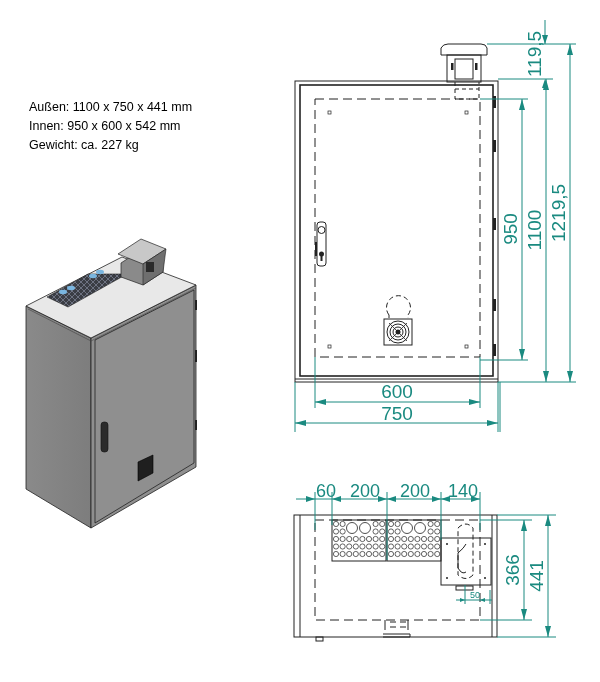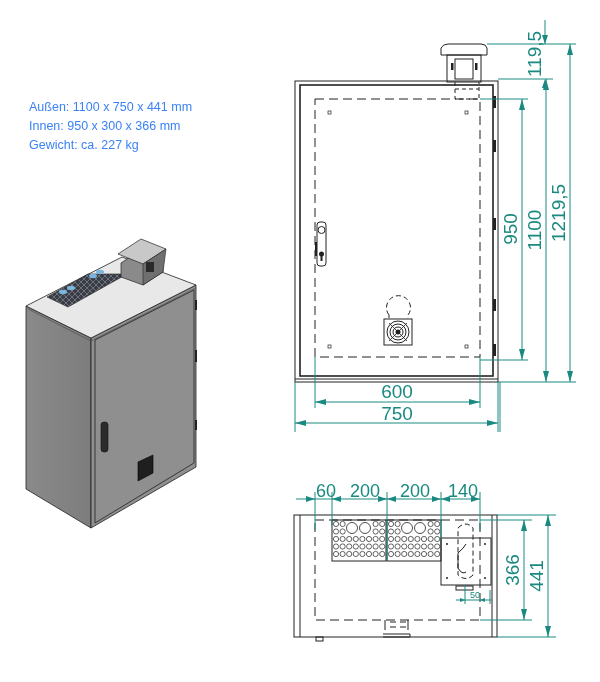--- a/index.html
+++ b/index.html
@@ -1,32 +1,32 @@
 <!DOCTYPE html>
 <html><head>
 <meta charset="utf-8">
 <style>
   html, body { margin: 0; padding: 0; background: #ffffff; }
   body { width: 600px; height: 682px; position: relative; overflow: hidden;
          font-family: "Liberation Sans", sans-serif; }
-  .specs { position: absolute; left: 29px; top: 98px; font-size: 12.5px; line-height: 19px; color: #3b82f6; }
+  .specs { position: absolute; left: 29px; top: 98px; font-size: 12.5px; line-height: 19px; color: #000000; }
   .specs div { white-space: nowrap; }
   svg { position: absolute; left: 0; top: 0; }
   .dim { fill: #1a8a80; font-family: "Liberation Sans", sans-serif; }
   .dimline { stroke: #1a8a80; stroke-width: 1; fill: none; }
   .arrow { fill: #1a8a80; }
   .ink { stroke: #222; fill: none; }
   .dash { stroke: #222; fill: none; stroke-dasharray: 9 5; stroke-width: 1; }
 </style>
 </head>
 <body>
 
 <div class="specs">
   <div>Außen: 1100 x 750 x 441 mm</div>
-  <div>Innen: 950 x 300 x 366 mm</div>
+  <div>Innen: 950 x 600 x 542 mm</div>
   <div>Gewicht: ca. 227 kg</div>
 </div>
 
 <svg width="600" height="682" viewBox="0 0 600 682">
   <defs>
     <pattern id="mesh" width="6" height="6" patternUnits="userSpaceOnUse">
       <rect width="6" height="6" fill="#3a3d44"></rect>
       <path d="M0 3 L3 0 L6 3 L3 6 Z" fill="none" stroke="#7a8090" stroke-width="0.8"></path>
     </pattern>
     <linearGradient id="sideGrad" x1="0" x2="1" y1="0" y2="0">

